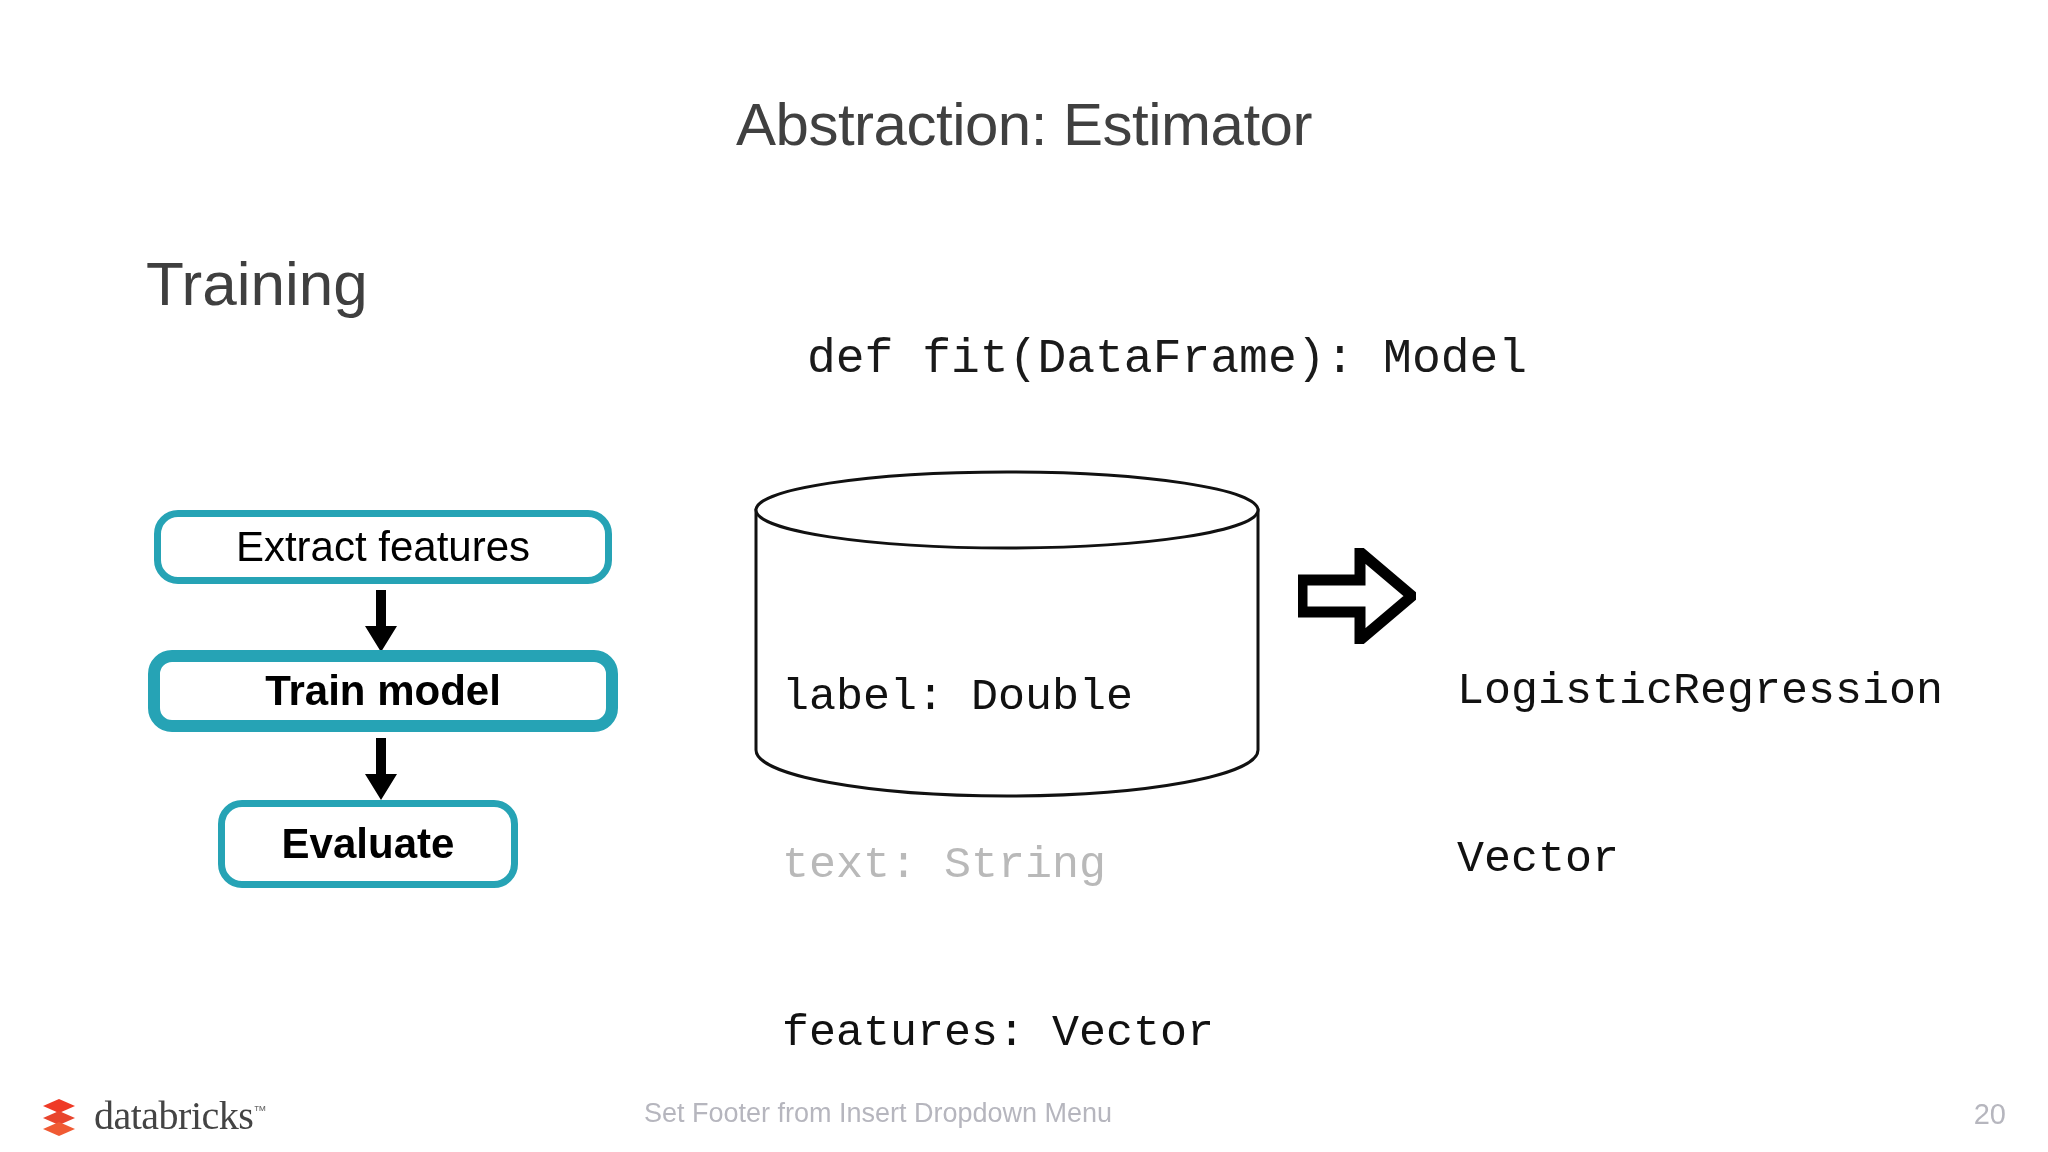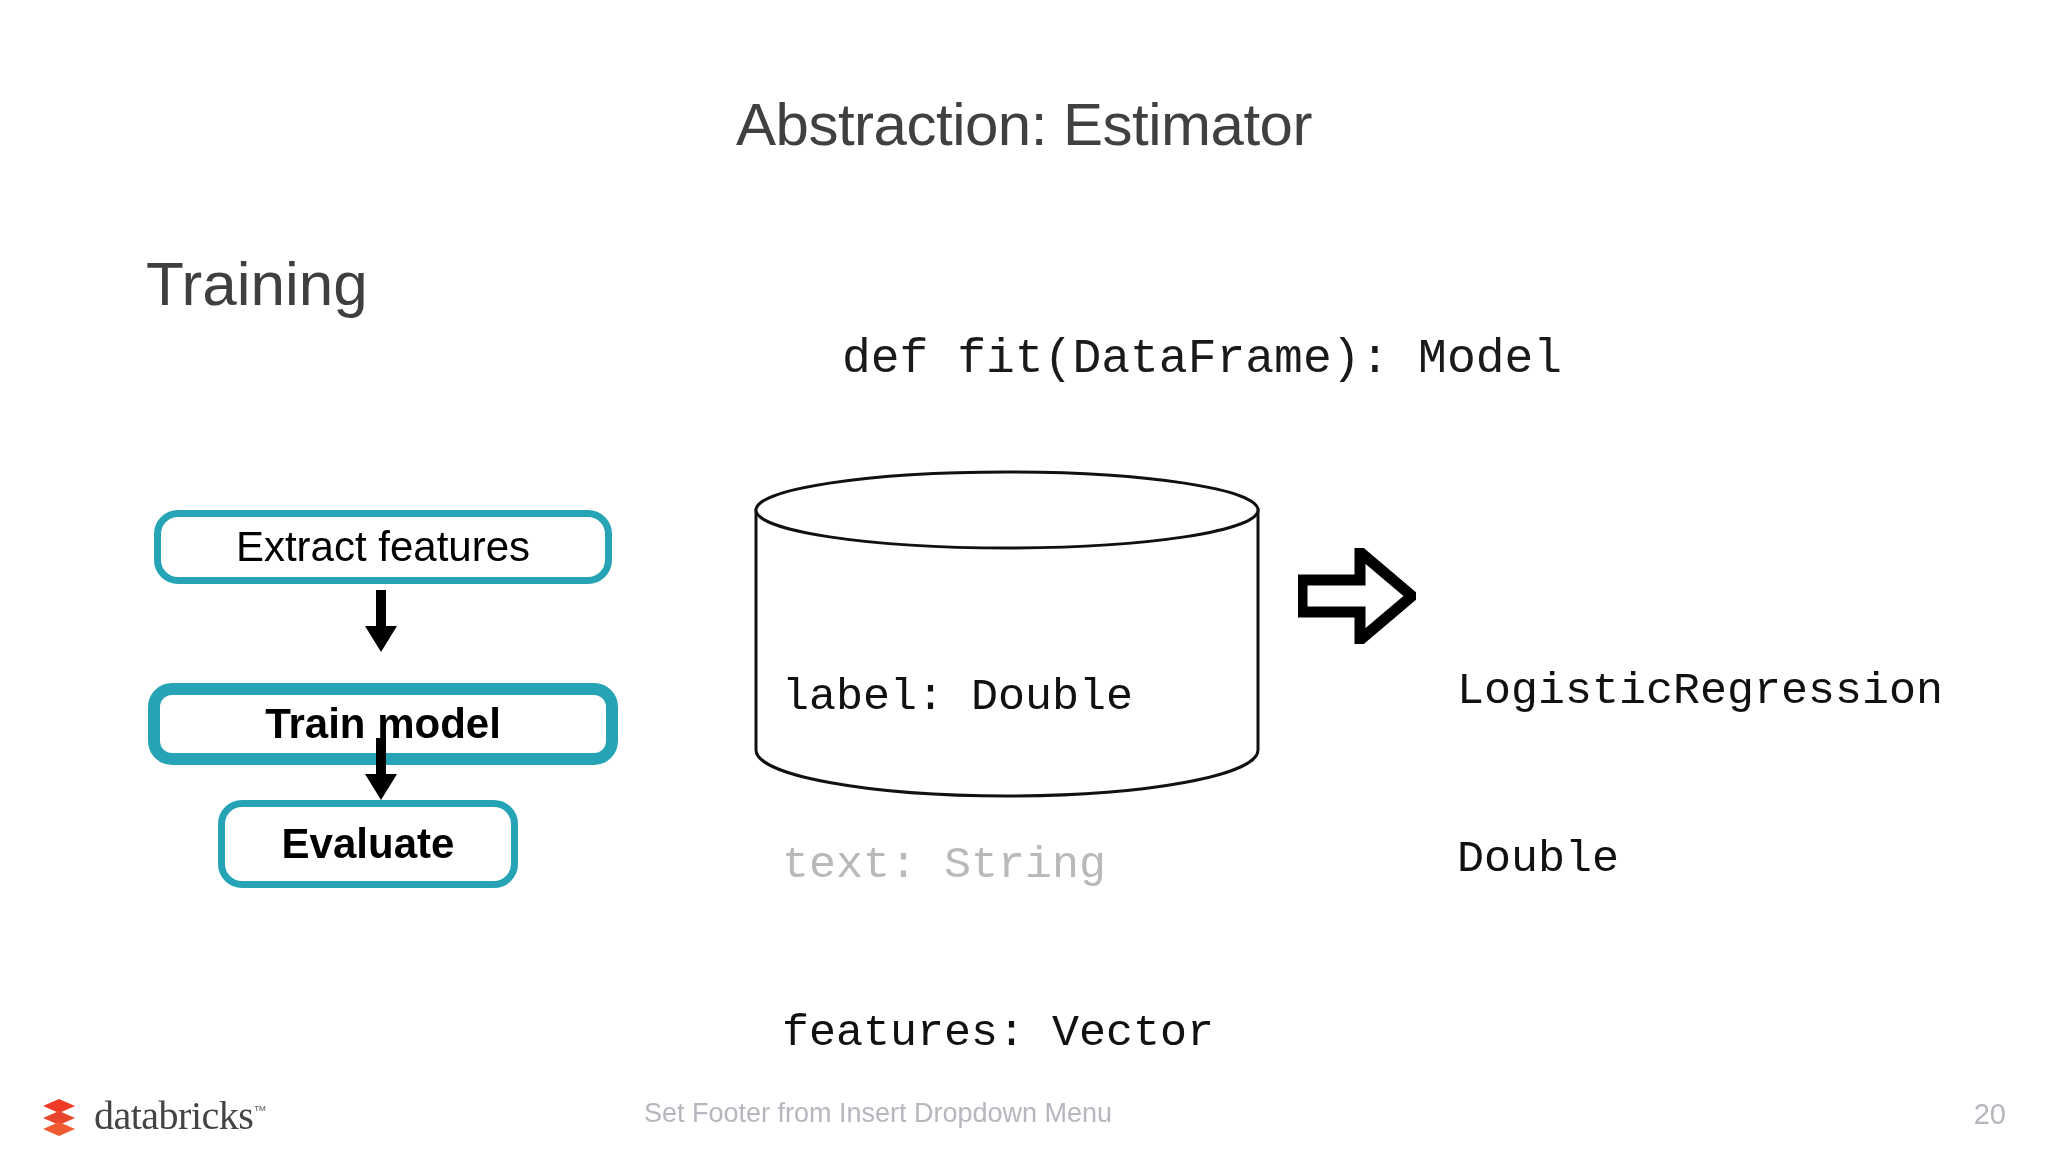--- a/index.html
+++ b/index.html
@@ -41,21 +41,21 @@
     font-size: 62px;
     color: #3f3f3f;
     font-weight: 400;
     line-height: 1.1;
   }
 
   
   #code-signature {
     position: absolute;
     top: 332px;
-    left: 842px;
+    left: 807px;
     font-family: "Liberation Mono", "DejaVu Sans Mono", monospace;
     font-size: 48px;
     color: #1a1a1a;
     white-space: pre;
     letter-spacing: 0px;
   }
 
   
   #flow {
     position: absolute;
@@ -85,21 +85,20 @@
     height: 74px;
     border-width: 7px;
   }
   #box-train {
     left: 0px;
     top: 140px;
     width: 470px;
     height: 82px;
     border-width: 12px;
     font-weight: bold;
-    margin-top: 33px;
   }
   #box-evaluate {
     left: 70px;
     top: 290px;
     width: 300px;
     height: 88px;
     border-width: 7px;
     font-weight: bold;
   }
   .flow-arrow {
@@ -245,21 +244,21 @@
       <div>features: Vector</div>
     </div>
   </div>
 
   <svg id="block-arrow" viewBox="0 0 118 96">
     <path d="M4 32 L62 32 L62 4 L114 48 L62 92 L62 64 L4 64 Z" fill="#ffffff" stroke="#000000" stroke-width="11" stroke-linejoin="miter"></path>
   </svg>
 
   <div id="output-label">
     <div>LogisticRegression</div>
-    <div>Double</div>
+    <div>Vector</div>
   </div>
 
   <div id="footer-logo">
     <svg width="38" height="40" viewBox="0 0 38 40">
       <path d="M19 3 L35 10 L19 17 L3 10 Z" fill="#ef3a26"></path>
       <path d="M19 15 L35 22 L19 29 L3 22 Z" fill="#e8452d"></path>
       <path d="M19 26 L35 33 L19 40 L3 33 Z" fill="#f05a33"></path>
     </svg>
     <div id="logo-wordmark">
       <span>databricks</span><span id="logo-tm">™</span>

